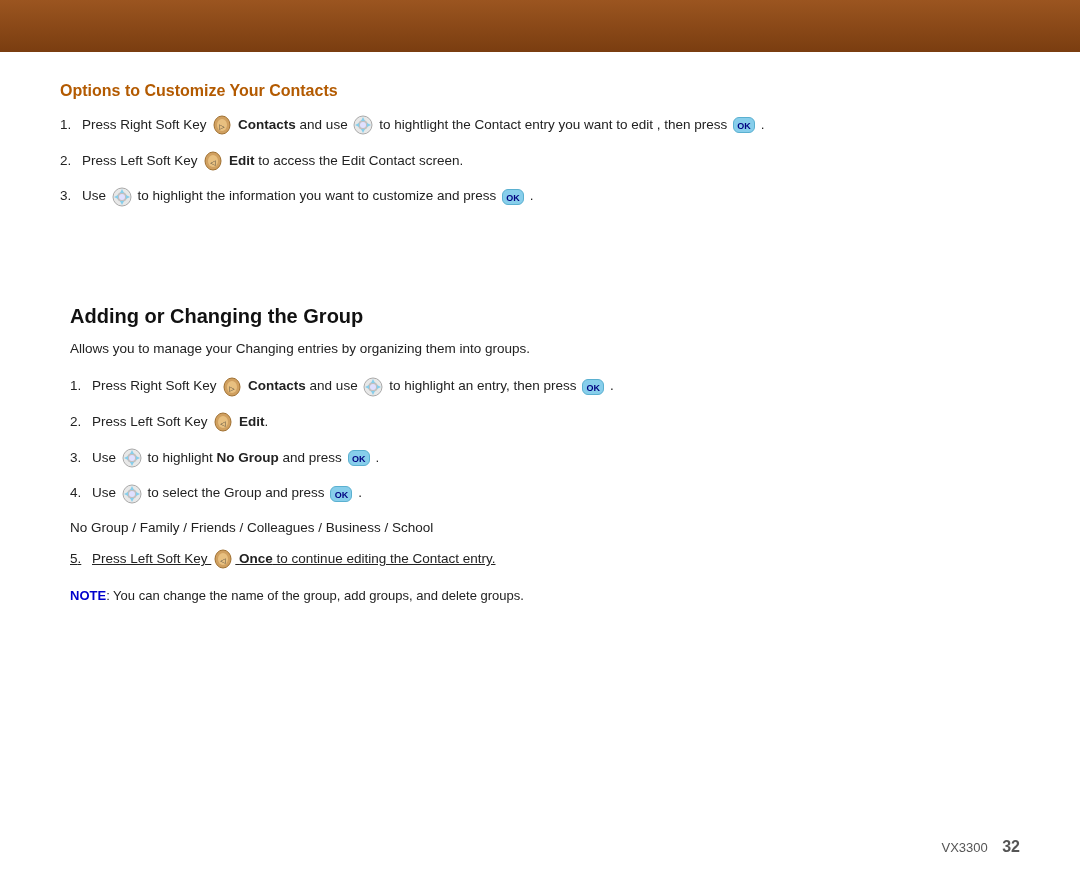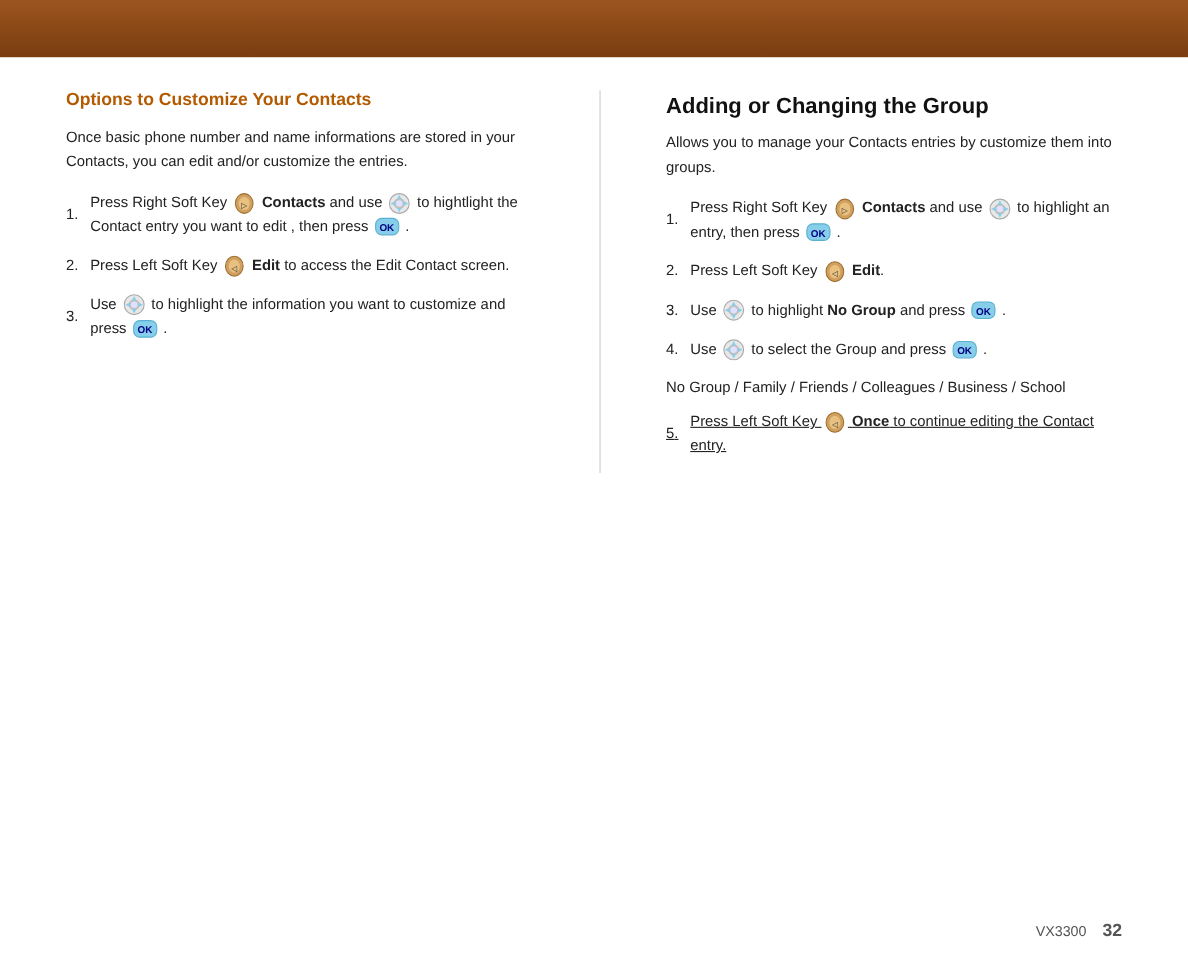--- a/index.html
+++ b/index.html
@@ -19,21 +19,21 @@
     .header-bar {
       width: 100%;
       height: 52px;
       background: #8B4513;
       background: linear-gradient(180deg, #9B5520 0%, #7A3D10 100%);
     }
 
     
     .content-area {
       display: flex;
-      flex-direction: row;
+      flex-direction: column;
       padding: 30px 60px 20px 60px;
       gap: 40px;
     }
 
     
     .left-column {
       flex: 1;
       padding-right: 20px;
     }
 
@@ -182,21 +182,20 @@
   </style>
 </head>
 <body>
 
 <div class="header-bar"></div>
 
 <div class="content-area">
 
   <div class="left-column">
     <div class="section-title">Options to Customize Your Contacts</div>
-    <p class="intro-text">Once basic phone number and name informations are stored in your Contacts, you can edit and/or customize the entries.</p>
 
     <ol class="numbered-list">
 
       <li>
         <span class="list-content">
           Press Right Soft Key
           <span class="icon-right-soft">
             <svg width="20" height="20" viewBox="0 0 20 20">
               <ellipse cx="10" cy="10" rx="8" ry="9" fill="#d0a060" stroke="#a07030" stroke-width="1"></ellipse>
               <ellipse cx="10" cy="10" rx="5" ry="6" fill="#e8c080"></ellipse>
@@ -254,21 +253,21 @@
           .
         </span>
       </li>
     </ol>
   </div>
 
   <div class="divider"></div>
 
   <div class="right-column">
     <div class="subsection-title">Adding or Changing the Group</div>
-    <p class="intro-text">Allows you to manage your Contacts entries by customize them into groups.</p>
+    <p class="intro-text">Allows you to manage your Changing entries by organizing them into groups.</p>
 
     <ol class="numbered-list">
 
       <li>
         <span class="list-content">
           Press Right Soft Key
           <span class="icon-right-soft">
             <svg width="20" height="20" viewBox="0 0 20 20">
               <ellipse cx="10" cy="10" rx="8" ry="9" fill="#d0a060" stroke="#a07030" stroke-width="1"></ellipse>
               <ellipse cx="10" cy="10" rx="5" ry="6" fill="#e8c080"></ellipse>
@@ -360,20 +359,23 @@
               <ellipse cx="10" cy="10" rx="8" ry="9" fill="#d0a060" stroke="#a07030" stroke-width="1"></ellipse>
               <ellipse cx="10" cy="10" rx="5" ry="6" fill="#e8c080"></ellipse>
               <text x="10" y="14" text-anchor="middle" font-size="7" fill="#333">◁</text>
             </svg>
           </span>
           <strong>Once</strong> to continue editing the Contact entry.
         </span>
       </li>
     </ol>
 
+    <div class="note-section">
+      <span class="note-label">NOTE</span><span>: You can change the name of the group, add groups, and delete groups.</span>
+    </div>
   </div>
 
 </div>
 
 <div class="footer">
   <span class="footer-model">VX3300</span>
   &nbsp;&nbsp;
   <span class="footer-page">32</span>
 </div>
 

